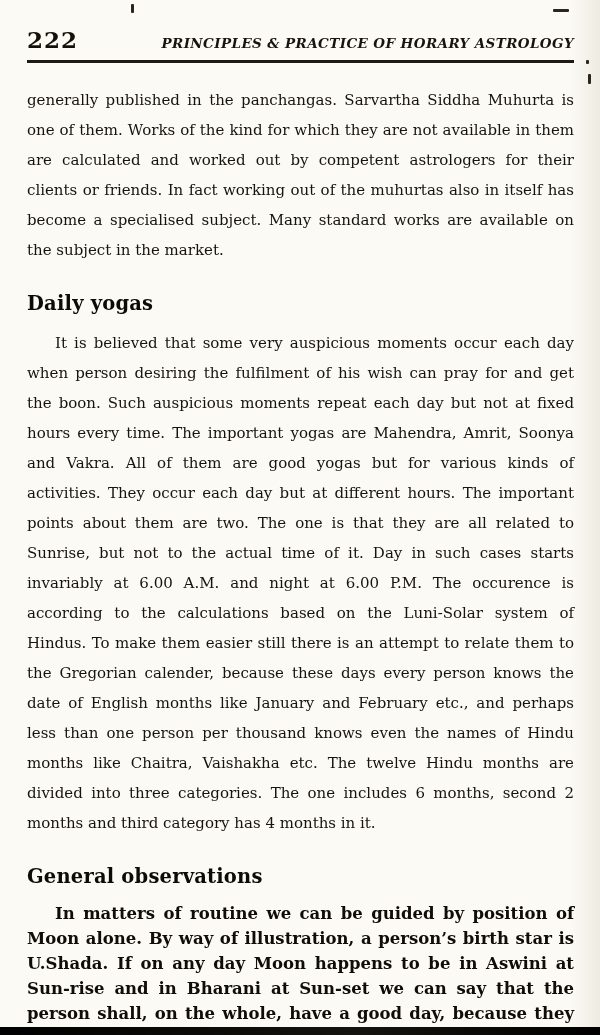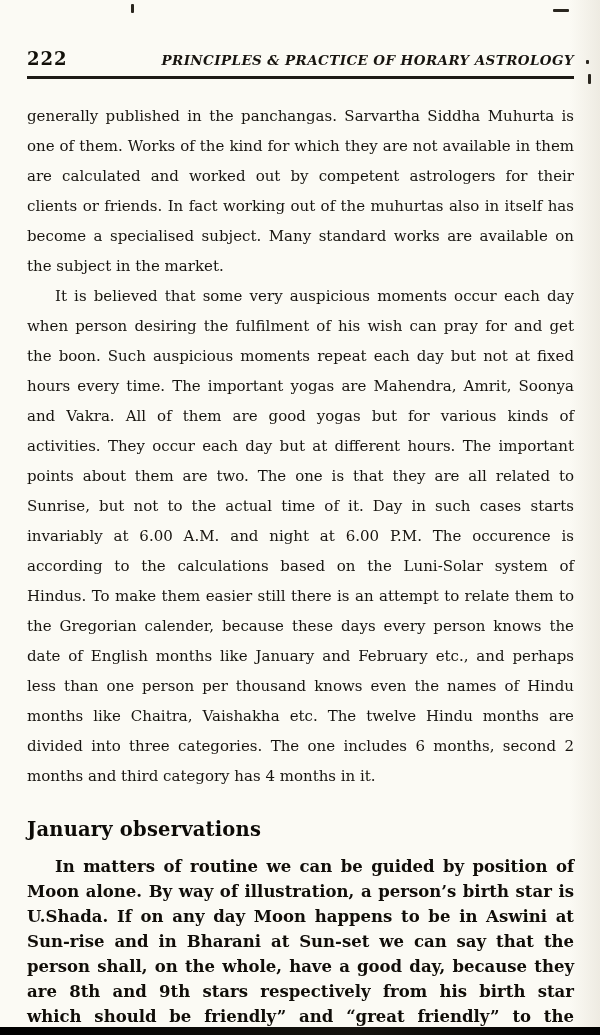--- a/index.html
+++ b/index.html
@@ -21,24 +21,23 @@
   }
   .page-header {
     display: flex;
     justify-content: space-between;
     align-items: baseline;
     border-bottom: 3px solid #1d1a15;
     padding-bottom: 7px;
   }
   .page-number {
     font-weight: bold;
-    font-size: 18px;
+    font-size: 23px;
     letter-spacing: 1px;
     color: #121009;
-    margin-top: 22px;
   }
   .running-title {
     font-style: italic;
     font-weight: bold;
     font-size: 13.5px;
     letter-spacing: 0.4px;
     text-underline-offset: 3px;
     color: #17140f;
     white-space: nowrap;
   }
@@ -90,24 +89,25 @@
 
 <div class="page">
 
   <header class="page-header">
     <span class="page-number">222</span>
     <span class="running-title">PRINCIPLES &amp; PRACTICE OF HORARY ASTROLOGY</span>
   </header>
 
   <p class="para no-indent">generally published in the panchangas. Sarvartha Siddha Muhurta is one of them. Works of the kind for which they are not available in them are calculated and worked out by competent astrologers for their clients or friends. In fact working out of the muhurtas also in itself has become a specialised subject. Many standard works are available on the subject in the market.</p>
 
+  <h2 class="section-heading">Daily yogas</h2>
 
   <p class="para">It is believed that some very auspicious moments occur each day when person desiring the fulfilment of his wish can pray for and get the boon. Such auspicious moments repeat each day but not at fixed hours every time. The important yogas are Mahendra, Amrit, Soonya and Vakra. All of them are good yogas but for various kinds of activities. They occur each day but at different hours. The important points about them are two. The one is that they are all related to Sunrise, but not to the actual time of it. Day in such cases starts invariably at 6.00 A.M. and night at 6.00 P.M. The occurence is according to the calculations based on the Luni-Solar system of Hindus. To make them easier still there is an attempt to relate them to the Gregorian calender, because these days every person knows the date of English months like January and February etc., and perhaps less than one person per thousand knows even the names of Hindu months like Chaitra, Vaishakha etc. The twelve Hindu months are divided into three categories. The one includes 6 months, second 2 months and third category has 4 months in it.</p>
 
-  <h2 class="section-heading">January observations</h2>
+  <h2 class="section-heading">General observations</h2>
 
   <p class="para bold-para">In matters of routine we can be guided by position of Moon alone. By way of illustration, a person’s birth star is U.Shada. If on any day Moon happens to be in Aswini at Sun-rise and in Bharani at Sun-set we can say that the person shall, on the whole, have a good day, because they are 8th and 9th stars respectively from his birth star which should be friendly” and “great friendly” to the native.</p>
 
   <span class="speck speck-1"></span>
   <span class="speck speck-2"></span>
   <span class="speck speck-3"></span>
   <span class="speck speck-4"></span>
 
   <div class="bottom-edge"></div>
 

